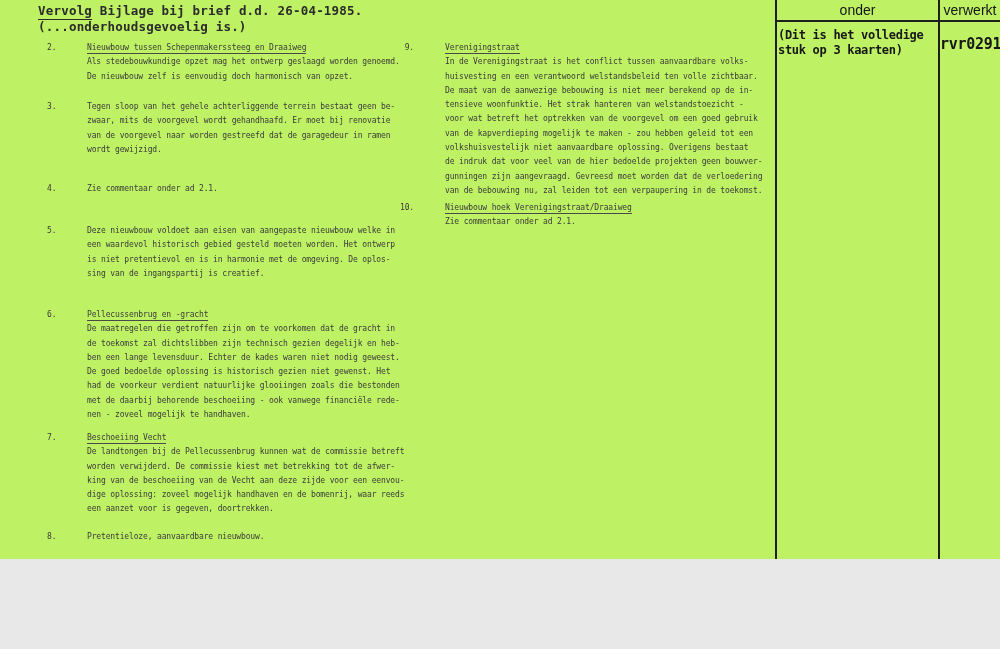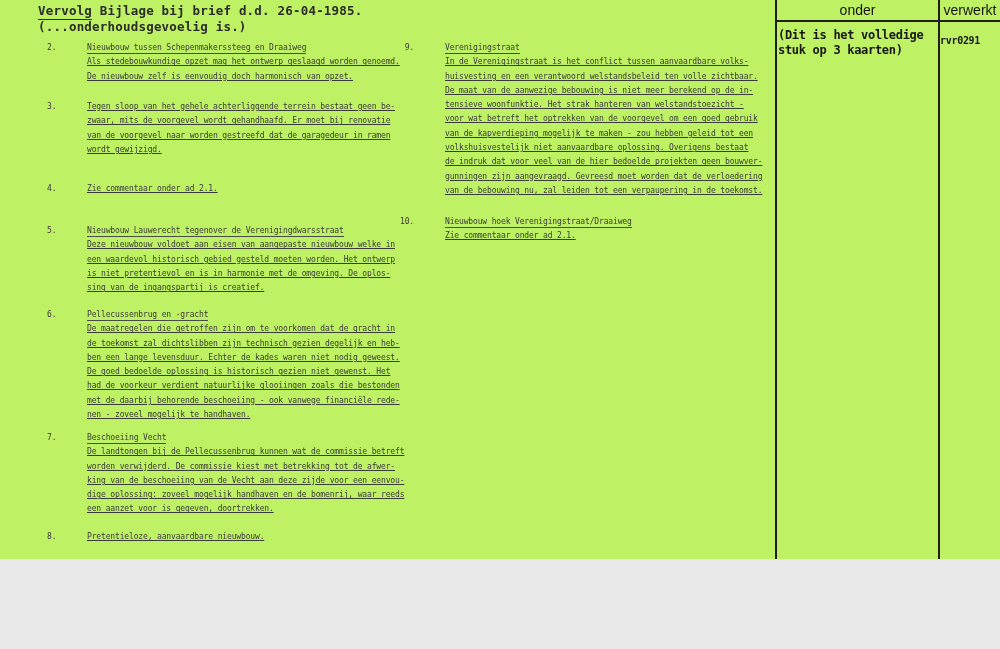--- a/index.html
+++ b/index.html
@@ -45,21 +45,21 @@
   .item.lcol { left: 47px; width: 348px; }
   .item.lcol .num { width: 9px; margin-right: 7px; }
   .item.rcol { left: 400px; width: 370px; }
   .item.rcol .num { width: 14px; margin-right: 7px; }
   .item .content { flex: 1; margin-left: 24px; }
   .item .heading { white-space: pre; }
   .item .heading .u {
     border-bottom: 1px solid #4a4a4a;
     padding-bottom: 1px;
   }
-  .item .body { white-space: pre; text-decoration: underline; }
+  .item .body { white-space: pre; }
 
   
   .vline {
     position: absolute;
     width: 2px;
     top: 0;
     height: 642px;
     background: #1f1f1f;
   }
   .hline {
@@ -84,21 +84,21 @@
     line-height: 14.5px;
     letter-spacing: -0.3px;
     color: #161616;
     white-space: pre;
     margin-top: 8px;
   }
   .verwerkt-code {
     position: absolute;
     left: 940px;
     top: 35px;
-    font-size: 10px;
+    font-size: 15px;
     font-weight: bold;
     letter-spacing: -0.3px;
     color: #161616;
     white-space: pre;
   }
   .page-dot {
     position: absolute;
     left: 36px;
     top: 575px;
     width: 4px;
@@ -136,21 +136,20 @@
   <div class="item lcol" style="top:182px">
     <span class="num">4.</span>
     <div class="content">
       <div class="body">Zie commentaar onder ad 2.1.</div>
     </div>
   </div>
 
   <div class="item lcol" style="top:224px">
     <span class="num">5.</span>
     <div class="content">
-      <div class="heading"><span class="u">Nieuwbouw Lauwerecht tegenover de Verenigingdwarsstraat</span><span></span></div>
       <div class="body">Deze nieuwbouw voldoet aan eisen van aangepaste nieuwbouw welke in
 een waardevol historisch gebied gesteld moeten worden. Het ontwerp
 is niet pretentievol en is in harmonie met de omgeving. De oplos-
 sing van de ingangspartij is creatief.</div>
     </div>
   </div>
 
   <div class="item lcol" style="top:308px">
     <span class="num">6.</span>
     <div class="content">
@@ -194,21 +193,21 @@
 tensieve woonfunktie. Het strak hanteren van welstandstoezicht -
 voor wat betreft het optrekken van de voorgevel om een goed gebruik
 van de kapverdieping mogelijk te maken - zou hebben geleid tot een
 volkshuisvestelijk niet aanvaardbare oplossing. Overigens bestaat
 de indruk dat voor veel van de hier bedoelde projekten geen bouwver-
 gunningen zijn aangevraagd. Gevreesd moet worden dat de verloedering
 van de bebouwing nu, zal leiden tot een verpaupering in de toekomst.</div>
     </div>
   </div>
 
-  <div class="item rcol" style="top:215px">
+  <div class="item rcol" style="top:201px">
     <span class="num">10.</span>
     <div class="content">
       <div class="heading"><span class="u">Nieuwbouw hoek Verenigingstraat/Draaiweg</span><span></span></div>
       <div class="body">Zie commentaar onder ad 2.1.</div>
     </div>
   </div>
 
   <div class="vline" style="left:775px"></div>
   <div class="vline" style="left:938px"></div>
   <div class="hline" style="left:775px; top:20px; width:225px"></div>

